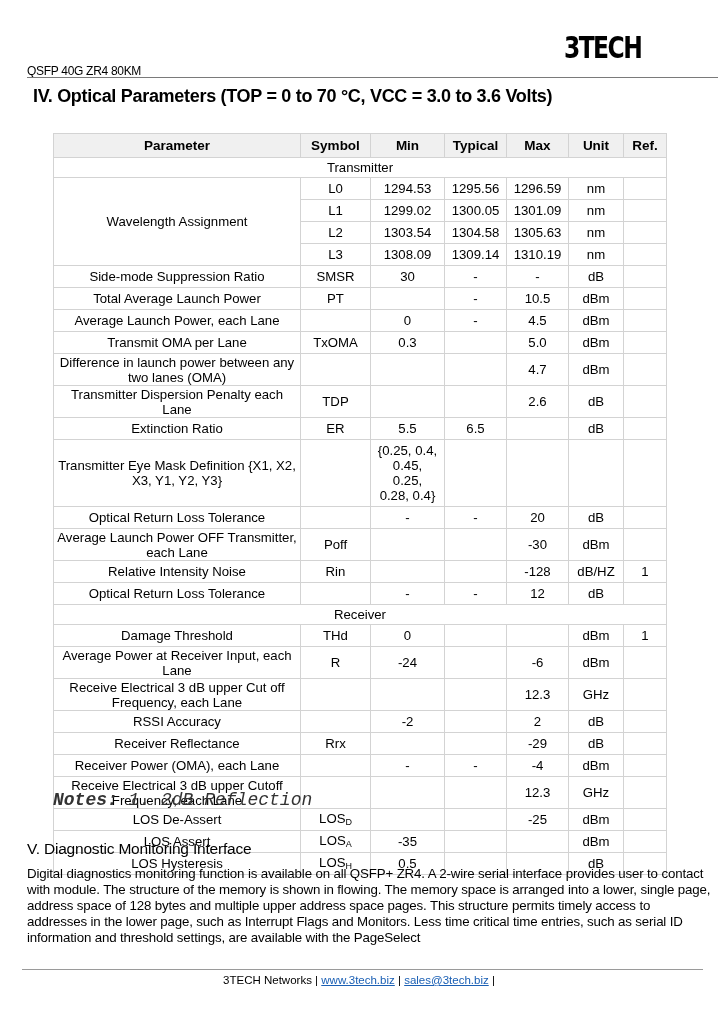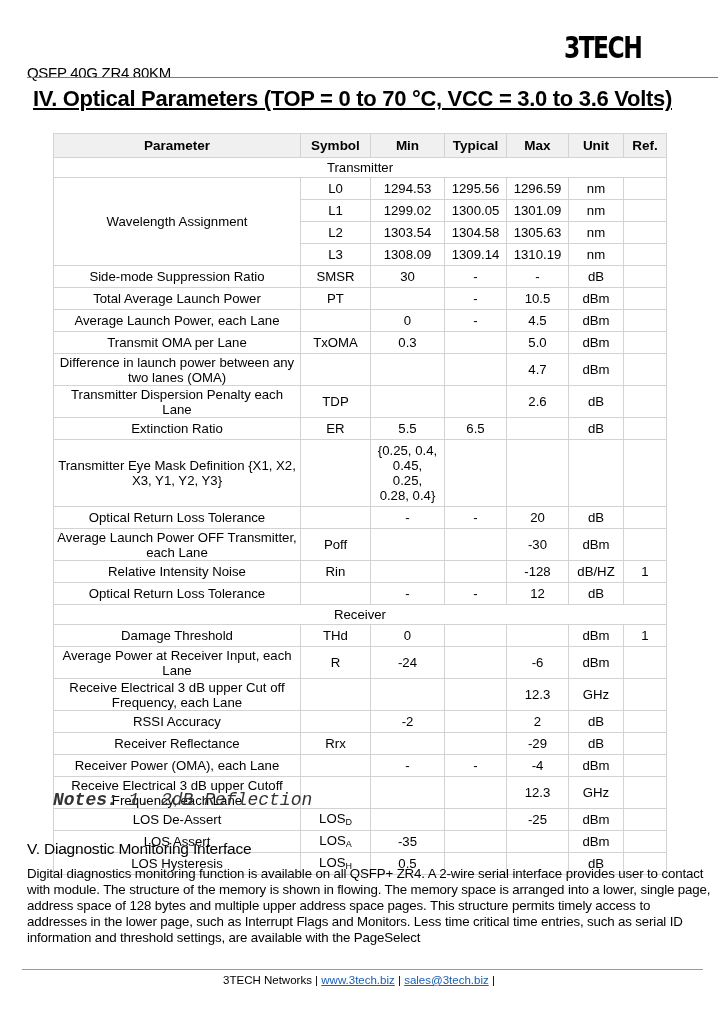--- a/index.html
+++ b/index.html
@@ -1,20 +1,20 @@
 <!DOCTYPE html>
 <html><head>
 <meta charset="utf-8">
 <style>
   html, body { margin: 0; padding: 0; background: #ffffff; }
   body { width: 718px; height: 1024px; position: relative; overflow: hidden; font-family: "Liberation Sans", sans-serif; color: #000; }
-  .header-doc { position: absolute; left: 27px; top: 64px; font-size: 15px; letter-spacing: -0.3px; }
+  .header-doc { position: absolute; left: 27px; top: 64px; font-size: 12px; letter-spacing: -0.3px; }
   .logo { position: absolute; left: 564px; top: 33px; font-family: "DejaVu Sans", sans-serif; font-weight: bold; font-size: 30px; letter-spacing: -2px; transform: scaleX(0.78); transform-origin: left top; line-height: 1; }
   .rule-top { position: absolute; left: 27px; top: 77px; width: 691px; height: 1px; background: #7a7a7a; }
-  .sec-title { position: absolute; left: 33px; top: 86px; font-weight: bold; font-size: 22px; letter-spacing: -0.3px; text-decoration: underline; }
+  .sec-title { position: absolute; left: 33px; top: 86px; font-weight: bold; font-size: 18px; letter-spacing: -0.3px; }
   table.spec { position: absolute; left: 53px; top: 113px; border-collapse: collapse; table-layout: fixed; width: 613px; font-size: 13.2px; margin-top: 20px; }
   table.spec td, table.spec th { border: 1px solid #d3d3d3; text-align: center; vertical-align: middle; padding: 0 3px; line-height: 15px; }
   table.spec th { background: #f0f0f0; font-weight: bold; height: 23px; font-size: 13.5px; }
   table.spec td { height: 21px; }
   table.spec tr.two td { height: 31px; }
   table.spec tr.four td { height: 66px; }
   table.spec td.section { height: 19px; }
   .notes { position: absolute; left: 53px; top: 790px; font-family: Liberation Mono, monospace; font-style: italic; font-size: 18px; color: #333; }
   .notes b { font-weight: bold; }
   .sec5-title { position: absolute; left: 27px; top: 840px; font-weight: normal; font-size: 15.5px; letter-spacing: -0.2px; }

